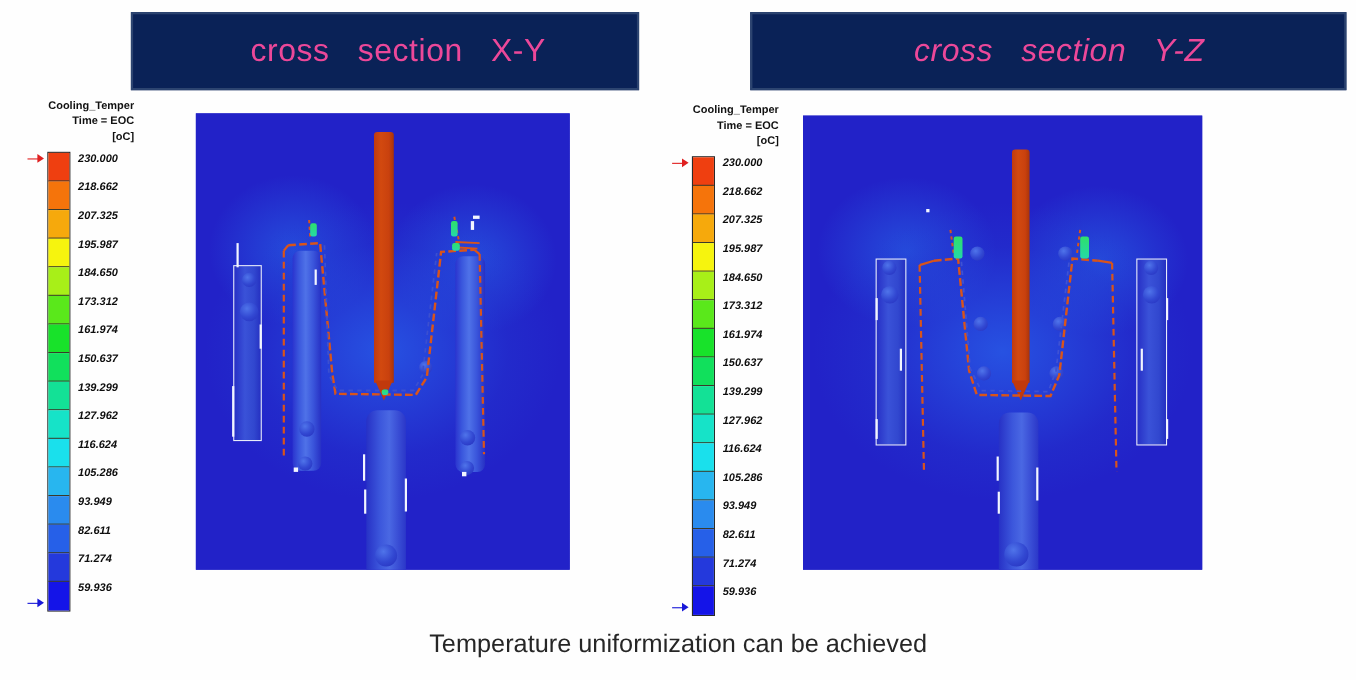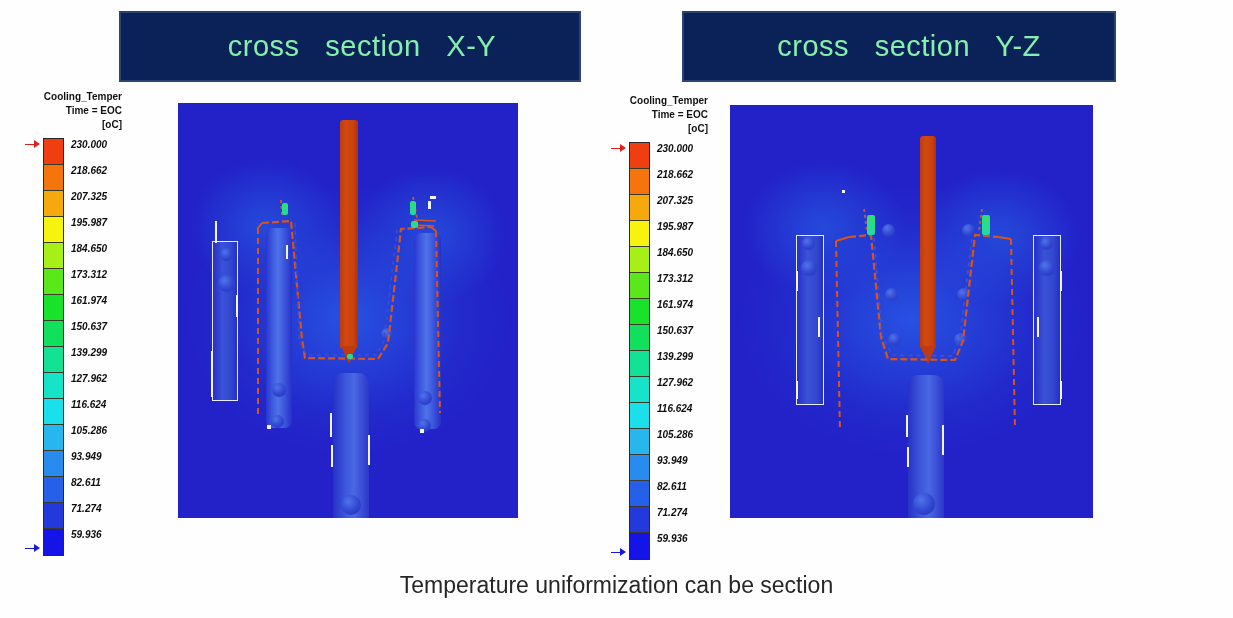--- a/index.html
+++ b/index.html
@@ -18,29 +18,29 @@
   .title-banner {
     position: absolute;
     background: #0a2257;
     border: 2px solid #2c4470;
     box-sizing: border-box;
     display: flex;
     align-items: center;
     justify-content: center;
   }
   .title-banner .title-text {
-    color: #86efac;
+    color: #ec4899;
     font-size: 29px;
     font-weight: 400;
     letter-spacing: 0.5px;
     white-space: pre;
     font-family: "Liberation Sans", sans-serif;
   }
   #banner-xy { left: 119px; top: 11px; width: 462px; height: 71px; }
-  #banner-yz { left: 682px; top: 11px; width: 434px; height: 71px; }
+  #banner-yz { left: 682px; top: 11px; width: 542px; height: 71px; font-style: italic; }
   #banner-xy .title-text { transform: translateX(12px); }
   #banner-yz .title-text { transform: translateX(10px); }
 
   
   .legend {
     position: absolute;
     width: 150px;
   }
   #legend-left  { left: 40px; top: 90px; }
   #legend-right { left: 626px; top: 94px; }
@@ -407,13 +407,13 @@
     <path d="M 144 133 L 152 230 L 162 250 L 223 251 L 230 232 L 242 132" fill="none" stroke="#3e52d4" stroke-width="1.6" stroke-dasharray="4 4"></path>
     <path d="M 134 104 L 137 126 M 252 104 L 249 126" fill="none" stroke="#d9541a" stroke-width="1.8" stroke-dasharray="3 3"></path>
   </svg>
 
   <div class="hotspot-green" style="left:137px; top:110px; width:8px; height:20px;"></div>
   <div class="hotspot-green" style="left:252px; top:110px; width:8px; height:20px;"></div>
 
   <div class="white-line" style="left:112px; top:85px; width:3px; height:3px;"></div>
 </div>
 
-<div id="caption">Temperature uniformization can be section</div>
+<div id="caption">Temperature uniformization can be achieved</div>
 
 </body></html>

